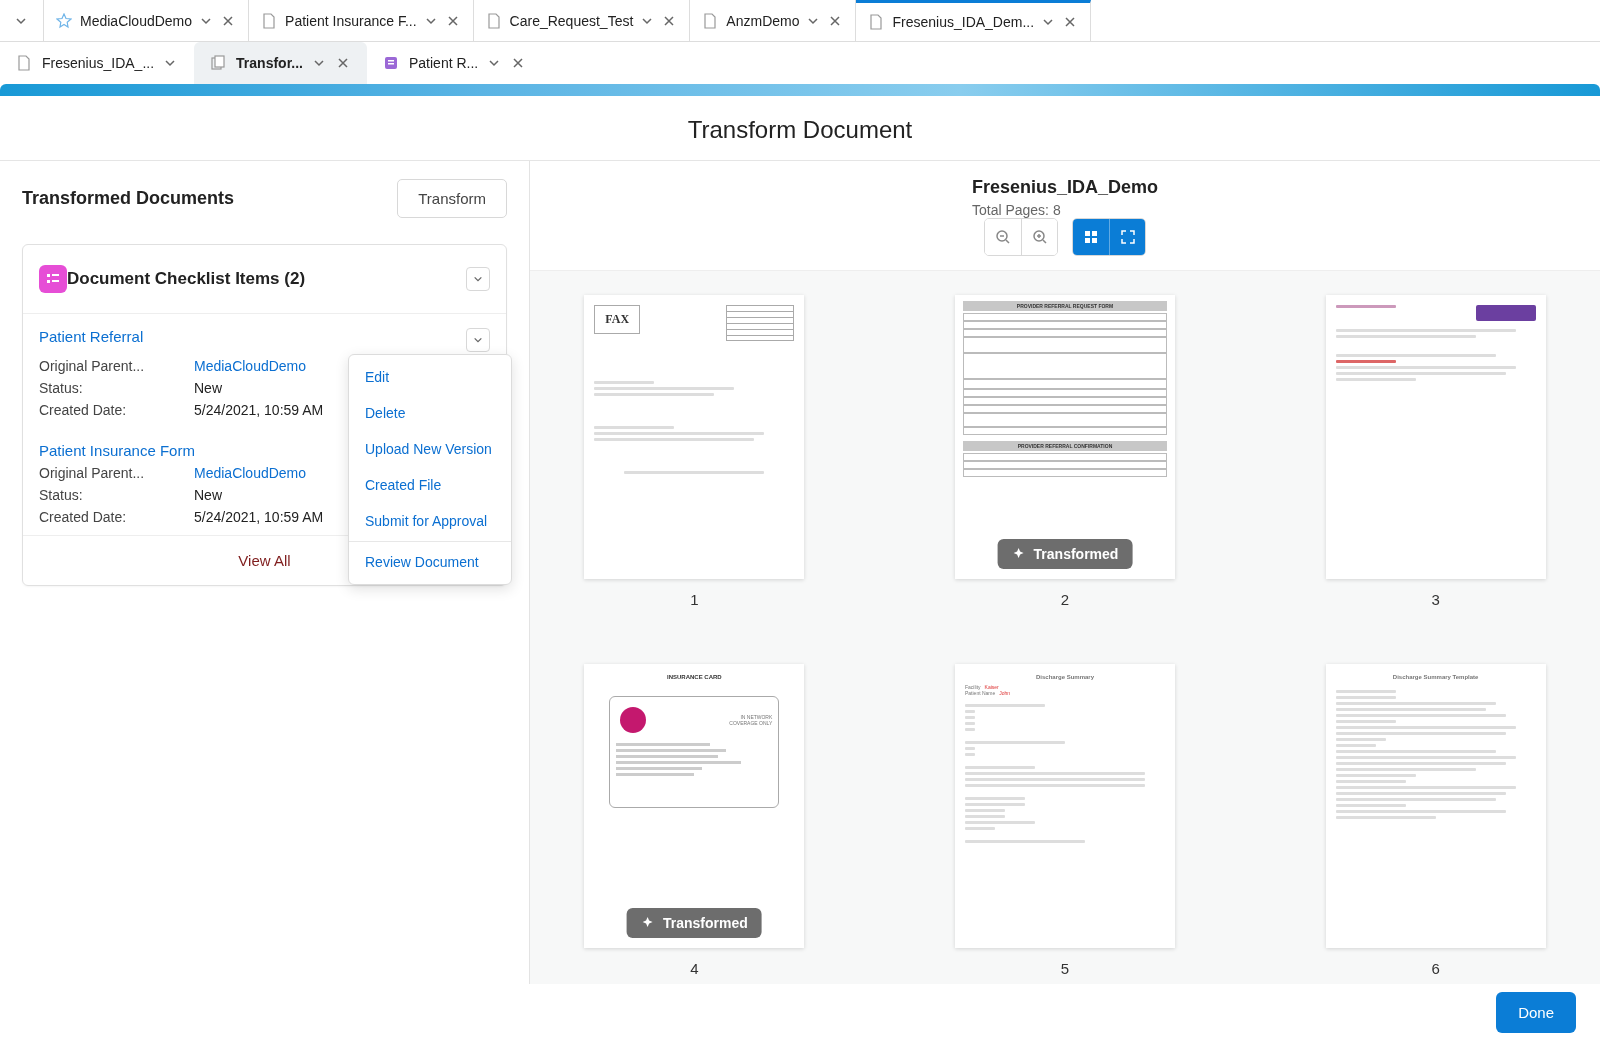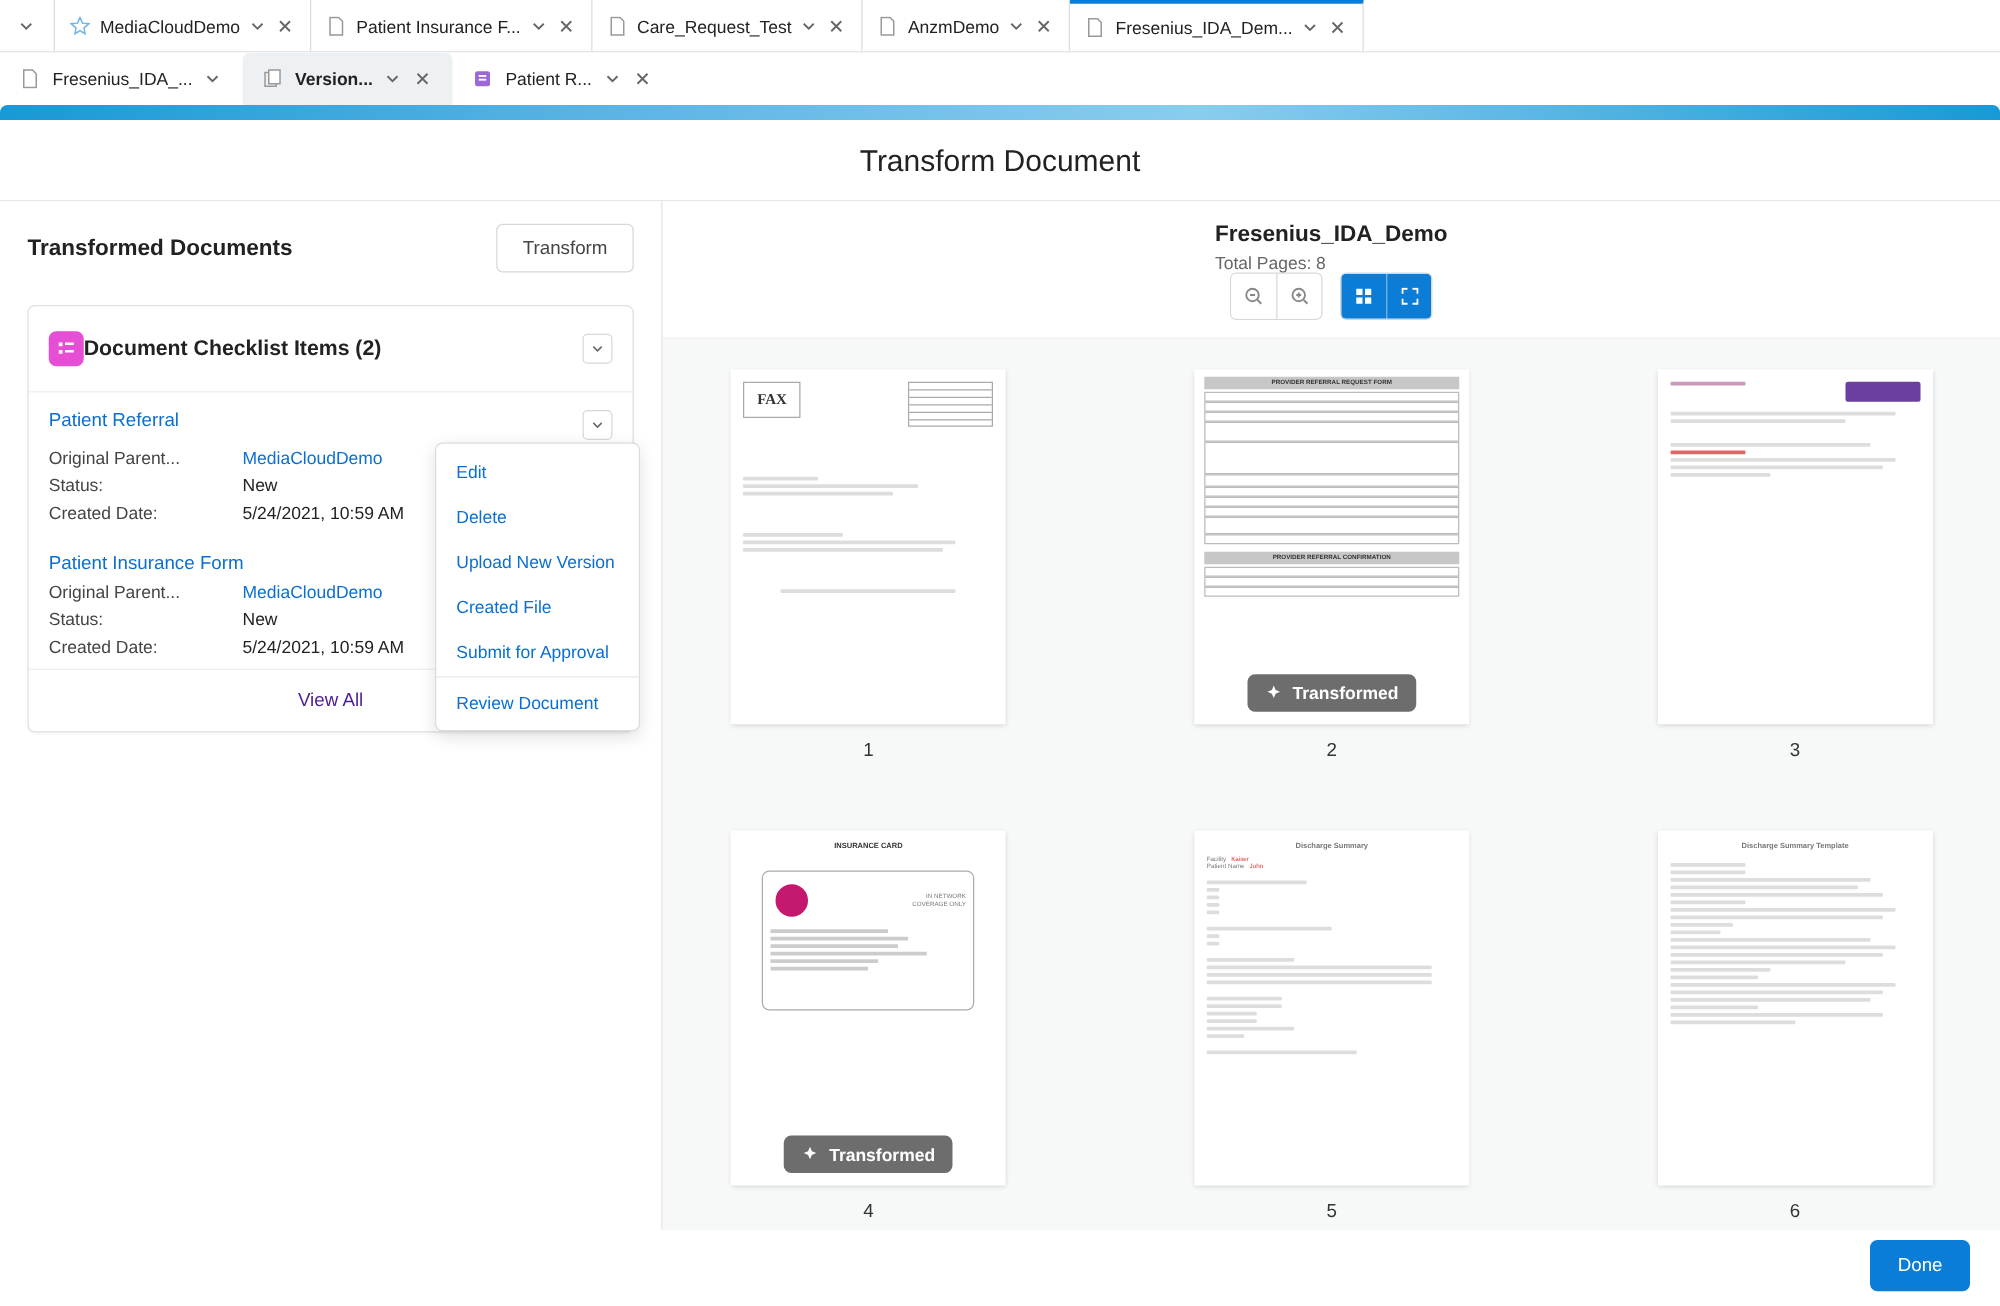--- a/index.html
+++ b/index.html
@@ -41,21 +41,21 @@
     .mini-btn { width: 24px; height: 24px; border: 1px solid #d8d8d8; border-radius: 4px; display: flex; align-items: center; justify-content: center; color: #666; cursor: pointer; }
 
     .item { padding: 14px 16px 10px; position: relative; }
     .item-link { color: #0b6fd1; font-size: 15px; cursor: pointer; }
     .kv { display: flex; margin-top: 6px; font-size: 14px; gap: 15px; }
     .kv .k { width: 140px; color: #444; }
     .kv .v { color: #222; }
     .kv .v.link { color: #0b6fd1; }
     .item-header-row { display: flex; justify-content: space-between; align-items: flex-start; }
 
-    .view-all { text-align: center; padding: 16px 0; color: #4c1d95; font-size: 15px; cursor: pointer; border-top: 1px solid #eee; }
+    .view-all { text-align: center; padding: 16px 0; color: #7f1d1d; font-size: 15px; cursor: pointer; border-top: 1px solid #eee; }
 
     
     .menu { position: absolute; top: 26px; right: -22px; width: 164px; background: #fff; border: 1px solid #dcdcdc; border-radius: 6px; box-shadow: 0 4px 14px rgba(0,0,0,0.12); z-index: 10; padding: 4px 0; font-size: 14px;}
     .menu-item { padding: 10px 16px; color: #0b6fd1; cursor: pointer; }
     .menu-sep { height: 1px; background: #e7e7e7; margin: 2px 0; }
 
     
     .right-panel { flex: 1; display: flex; flex-direction: column; overflow: hidden; }
     .rp-header { display: flex; justify-content: space-between; align-items: center; padding: 16px 24px 14px; flex-direction: column; }
     .rp-title { font-size: 18px; font-weight: 700; }
@@ -223,21 +223,21 @@
       </span>
   </div>
 
   <div class="tab sub active">
     <span class="tab-icon">
         <svg width="16" height="16" viewBox="0 0 16 16">
           <rect x="2" y="3" width="9" height="11" fill="none" stroke="#999" stroke-width="1.2"></rect>
           <rect x="5" y="1" width="9" height="11" fill="#fff" stroke="#999" stroke-width="1.2"></rect>
         </svg>
       </span>
-    <span class="tab-label">Version...</span>
+    <span class="tab-label">Transfor...</span>
     <span class="chev">
         <svg width="12" height="12" viewBox="0 0 12 12">
           <path d="M2 4l4 4 4-4" fill="none" stroke="#666" stroke-width="1.5"></path>
         </svg>
       </span>
     <span class="close">
         <svg width="12" height="12" viewBox="0 0 12 12">
           <path d="M2 2l8 8M10 2l-8 8" stroke="#666" stroke-width="1.5"></path>
         </svg>
       </span>

